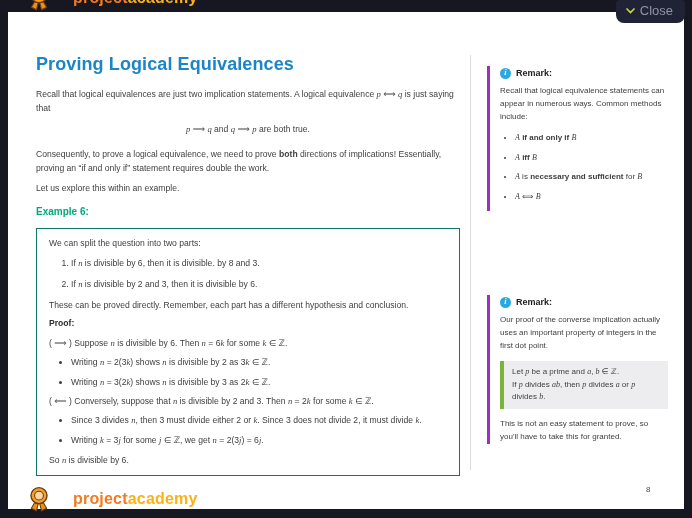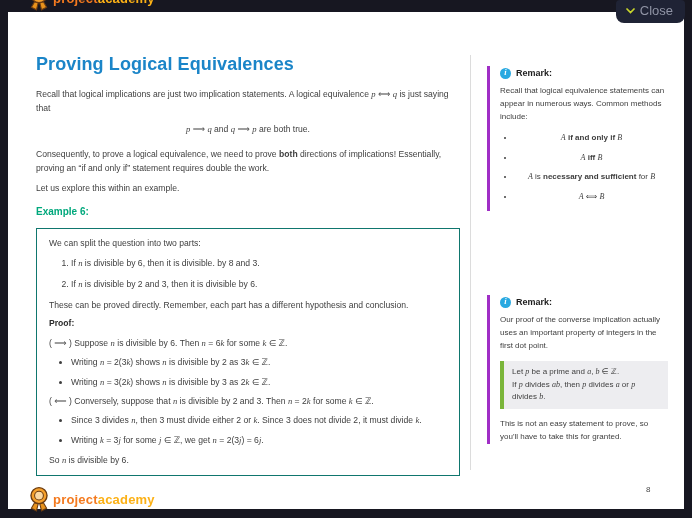--- a/index.html
+++ b/index.html
@@ -15,21 +15,21 @@
   .page {
     position: absolute;
     left: 8px; top: 12px;
     width: 676px; height: 497px;
     background: #ffffff;
   }
   .logo { display: flex; align-items: center; gap: 3px; }
   .logo-top { position: absolute; top: -15px; left: 28px; z-index: 6; }
   .logo-bottom { position: absolute; top: 486px; left: 28px; z-index: 6; }
   .mascot { width: 22px; height: 26px; }
-  .logo-text { font-size: 13px; font-weight: bold; letter-spacing: 0.2px; }
+  .logo-text { font-size: 16px; font-weight: bold; letter-spacing: 0.2px; margin-left: 20px; }
   .lt1 { color: #f47a1f; }
   .lt2 { color: #fcb116; }
 
   .close-btn {
     position: absolute; top: 0; right: 7px; z-index: 7;
     height: 23px;
     background: #1f2335;
     border-radius: 4px 4px 8px 8px;
     display: flex; align-items: center; gap: 5px;
     padding: 0 12px 2px 10px;
@@ -88,21 +88,21 @@
     width: 11px; height: 11px; border-radius: 50%;
     background: #29a9e1; color: #ffffff;
     display: flex; align-items: center; justify-content: center;
     font-family: "Liberation Serif", "DejaVu Serif", serif;
     font-style: italic; font-weight: bold; font-size: 8.5px;
     flex: 0 0 auto;
   }
   .remark-title { font-weight: bold; font-size: 9px; color: #1c1c1c; }
   .remark-body { margin-bottom: 4px; }
   .remark ul { list-style: disc; margin: 8px 0 0 11px; padding-left: 4px; }
-  .remark ul li { margin-bottom: 7px; text-align: center; }
+  .remark ul li { margin-bottom: 7px; }
   .callout {
     background: #ededf0;
     border-left: 4px solid #7ab53a;
     padding: 5px 6px 5px 8px;
     margin: 8px 0 9px;
   }
   .remark-footer { margin-top: 2px; }
 
   
   .seg-b { font-weight: bold; }
@@ -128,21 +128,21 @@
   <svg width="9" height="6" viewBox="0 0 9 6">
     <polyline points="1,1 4.5,4.5 8,1" stroke="#c9d62c" stroke-width="1.7" fill="none" stroke-linecap="round"></polyline>
   </svg>
   <span class="close-label">Close</span>
 </div>
 
 <div class="page"></div>
 
 <div class="main">
   <div class="doc-title">Proving Logical Equivalences</div>
-  <div class="para"><span>Recall that logical implications are just two implication statements. A logical equivalence </span><span class="seg-m">p</span><span> ⟺ </span><span class="seg-m">q</span><span> is just saying that</span></div>
+  <div class="para"><span>Recall that logical equivalences are just two implication statements. A logical equivalence </span><span class="seg-m">p</span><span> ⟺ </span><span class="seg-m">q</span><span> is just saying that</span></div>
   <div class="math-center"><span class="seg-m">p</span><span> ⟹ </span><span class="seg-m">q</span><span> and </span><span class="seg-m">q</span><span> ⟹ </span><span class="seg-m">p</span><span> are both true.</span></div>
   <div class="para"><span>Consequently, to prove a logical equivalence, we need to prove </span><span class="seg-b">both</span><span> directions of implications! Essentially, proving an “if and only if” statement requires double the work.</span></div>
   <div class="para">Let us explore this within an example.</div>
   <div class="example-label">Example 6:</div>
 
   <div class="example-box">
     <div class="bxp">We can split the question into two parts:</div>
     <ol>
       <li><span>If </span><span class="seg-m">n</span><span> is divisible by 6, then it is divisible. by 8 and 3.</span></li>
       <li><span>If </span><span class="seg-m">n</span><span> is divisible by 2 and 3, then it is divisible by 6.</span></li>

